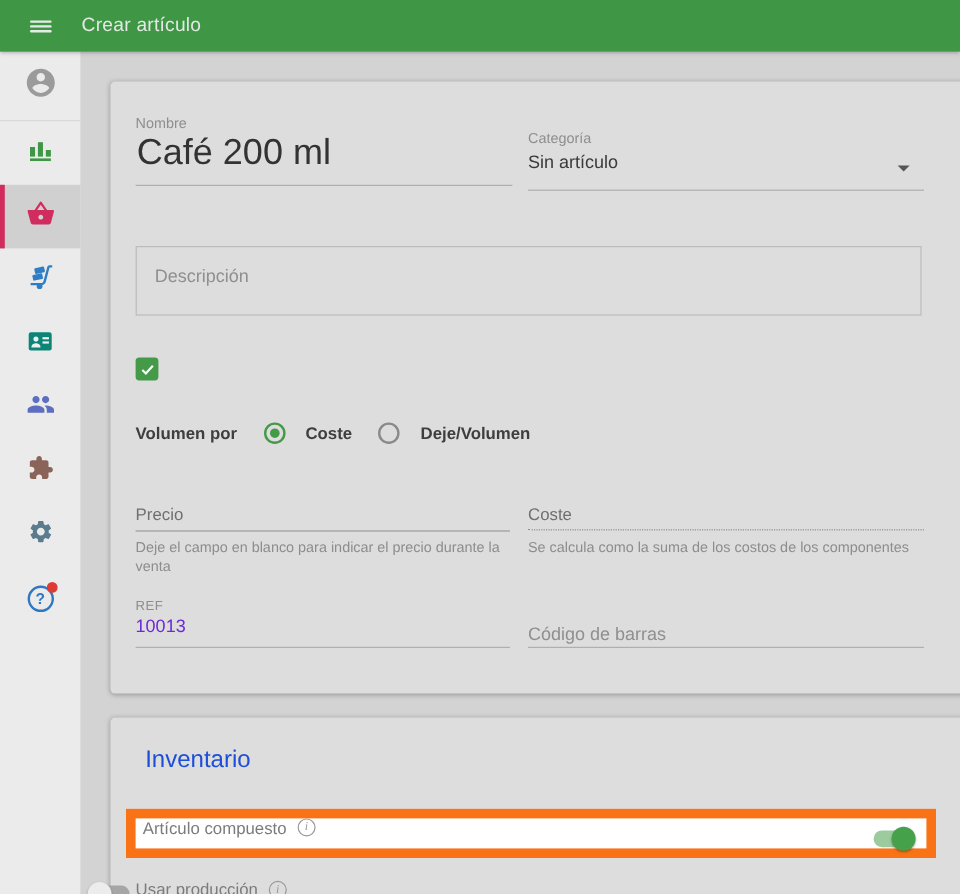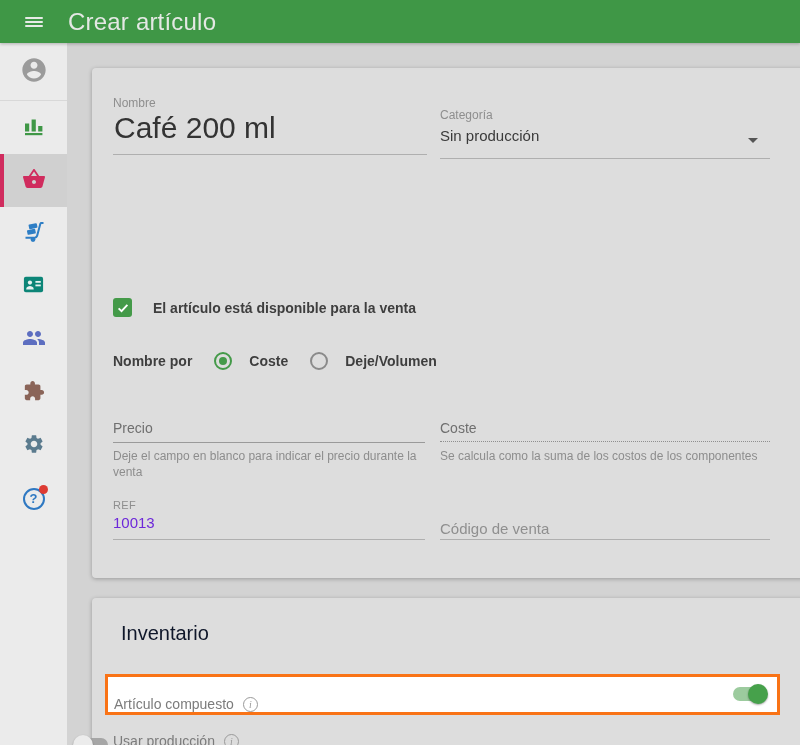--- a/index.html
+++ b/index.html
@@ -4,21 +4,21 @@
 <style>
   * { margin:0; padding:0; box-sizing:border-box; }
   html,body { width:800px; height:745px; overflow:hidden; }
   body { font-family:"Liberation Sans","DejaVu Sans",sans-serif; background:#d3d3d3; position:relative; }
 
   
   .appbar { position:absolute; left:0; top:0; width:800px; height:43px; background:#3f9746;
             display:flex; align-items:center; z-index:10; box-shadow:0 1px 3px rgba(0,0,0,.25); }
   .hamburger { width:18px; margin-left:25px; cursor:pointer; }
   .hamburger span { display:block; width:18px; height:2px; background:#e7ebe7; margin:2px 0; border-radius:1px; }
-  .appbar-title { color:#e4e8e4; font-size:24px; margin-left:25px; letter-spacing:.2px; }
+  .appbar-title { color:#e4e8e4; font-size:16px; margin-left:25px; letter-spacing:.2px; }
 
   
   .sidebar { position:absolute; left:0; top:43px; width:67px; height:702px; background:#ebebeb; z-index:5; }
   .side-account { height:58px; display:flex; align-items:center; justify-content:center; border-bottom:1px solid #d8d8d8; }
   .side-item { height:53px; display:flex; align-items:center; justify-content:center; position:relative; cursor:pointer; }
   .side-item.active { background:#d0d0d0; }
   .side-item.active::before { content:""; position:absolute; left:0; top:0; width:4px; height:100%; background:#d02c5e; }
   .help-wrap { position:relative; width:22px; height:22px; }
   .help-circle { width:22px; height:22px; border-radius:50%; border:2px solid #2e78c2; color:#2e78c2;
                  font-size:13px; font-weight:bold; display:flex; align-items:center; justify-content:center; }
@@ -55,23 +55,23 @@
   .radio.sel::after { content:""; position:absolute; left:3px; top:3px; width:8px; height:8px; border-radius:50%; background:#449a49; }
 
   .fld-label { font-size:14px; color:#6f6f6f;text-align:center; }
   .helper { font-size:12px; line-height:16px; color:#8d8d8d; }
   .u-solid { height:1px; background:#9a9a9a; }
   .u-dotted { height:1px; border-bottom:1px dotted #8f8f8f; }
   .ref-label { font-size:11px; color:#8e8e8e; letter-spacing:.3px; }
   .ref-value { font-size:15px; color:#6d28d9; }
   .placeholder-text { font-size:15px; color:#8f8f8f; }
 
-  .inv-title { font-size:20px; color:#0f172a; }
-  .hl-box { left:13px; top:76px; width:675px; height:41px; background:#ffffff; border:3px solid #f97316;
-            display:flex; align-items:flex-end; padding-left:6px; position:absolute; }
+  .inv-title { font-size:20px; color:#1d4ed8; }
+  .hl-box { left:13px; top:76px; width:675px; height:41px; background:#ffffff; border:8px solid #f97316;
+            display:flex; align-items:flex-start; padding-left:6px; position:absolute; }
   .tog-label { font-size:14px; color:#7b7b7b; }
   .info-icon { width:15px; height:15px; border-radius:50%; border:1px solid #9a9a9a; color:#9a9a9a;
                font-size:10px; font-style:italic; font-family:"Liberation Serif","DejaVu Serif",serif;
                display:flex; align-items:center; justify-content:center; margin-left:9px; }
   .switch { position:relative; width:36px; height:20px; cursor:pointer; }
   .switch .track { position:absolute; left:1px; top:3px; width:34px; height:14px; border-radius:7px; }
   .switch .knob { position:absolute; top:0; width:20px; height:20px; border-radius:50%; box-shadow:0 1px 2px rgba(0,0,0,.35); }
   .switch.on .track { background:#9ccb9e; }
   .switch.on .knob { right:0; background:#46a14b; }
   .switch.off .track { background:#a6a6a6; }
@@ -174,55 +174,57 @@
   </div>
 </div>
 
 <div class="card card1">
 
   <div class="abs lbl" style="left:21px; top:28px;">Nombre</div>
   <div class="abs name-value" style="left:22px; top:42px;">Café 200 ml</div>
   <div class="abs underline" style="left:21px; top:86px; width:314px;"></div>
 
   <div class="abs lbl" style="left:348px; top:40px;">Categoría</div>
-  <div class="abs cat-value" style="left:348px; top:59px;">Sin producción</div>
+  <div class="abs cat-value" style="left:348px; top:59px;">Sin artículo</div>
   <div class="abs dd-arrow" style="left:656px; top:70px;"></div>
   <div class="abs underline" style="left:348px; top:90px; width:330px;"></div>
 
+  <div class="abs desc-box">
+    <textarea placeholder="Descripción" style=""></textarea>
+  </div>
 
   <div class="abs check-row">
     <span class="checkbox">
       <svg width="14" height="14" viewBox="0 0 24 24">
           <path fill="none" stroke="#ffffff" stroke-width="3.2" d="M4.5 12.5l5 5 10-11"></path>
         </svg>
     </span>
-    <span class="check-label">El artículo está disponible para la venta</span>
   </div>
 
   <div class="abs radio-row">
-    <span class="rr-label" style="margin-right:22px;">Nombre por</span>
+    <span class="rr-label" style="margin-right:22px;">Volumen por</span>
     <span class="radio sel"></span>
     <span class="rr-label" style="margin-left:17px; margin-right:22px;">Coste</span>
     <span class="radio"></span>
     <span class="rr-label" style="margin-left:17px;">Deje/Volumen</span>
   </div>
 
   <div class="abs fld-label" style="left:21px; top:352px;">Precio</div>
   <div class="abs u-solid" style="left:21px; top:374px; width:312px;"></div>
   <div class="abs helper" style="left:21px; top:380px; width:312px;">Deje el campo en blanco para indicar el precio durante la venta</div>
 
   <div class="abs fld-label" style="left:348px; top:352px;">Coste</div>
   <div class="abs u-dotted" style="left:348px; top:373px; width:330px;"></div>
   <div class="abs helper" style="left:348px; top:380px; width:330px;">Se calcula como la suma de los costos de los componentes</div>
 
   <div class="abs ref-label" style="left:21px; top:431px;">REF</div>
   <div class="abs ref-value" style="left:21px; top:446px;">10013</div>
   <div class="abs underline" style="left:21px; top:471px; width:312px;"></div>
 
-  <div class="abs placeholder-text" style="left:348px; top:452px;">Código de venta</div>
+  <div class="abs placeholder-text" style="left:348px; top:452px;">Código de barras</div>
   <div class="abs underline" style="left:348px; top:471px; width:330px;"></div>
 </div>
 
 <div class="card card2">
   <div class="abs inv-title" style="left:29px; top:24px;">Inventario</div>
 
   <div class="hl-box">
     <span class="tog-label">Artículo compuesto</span>
     <span class="info-icon">i</span>
     <span class="switch on" style="position:absolute; right:9px; top:7px;">

